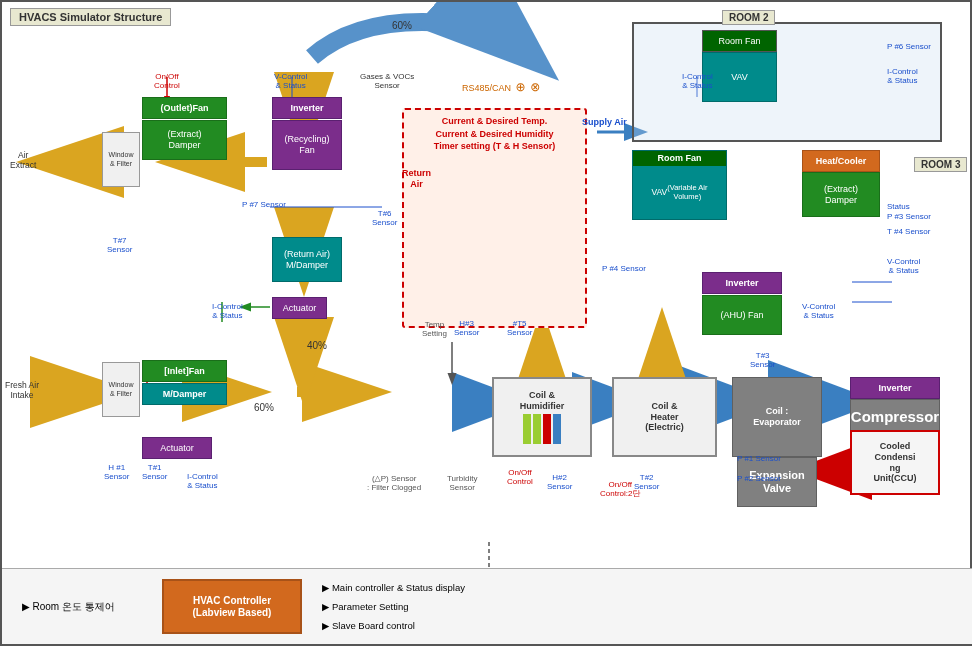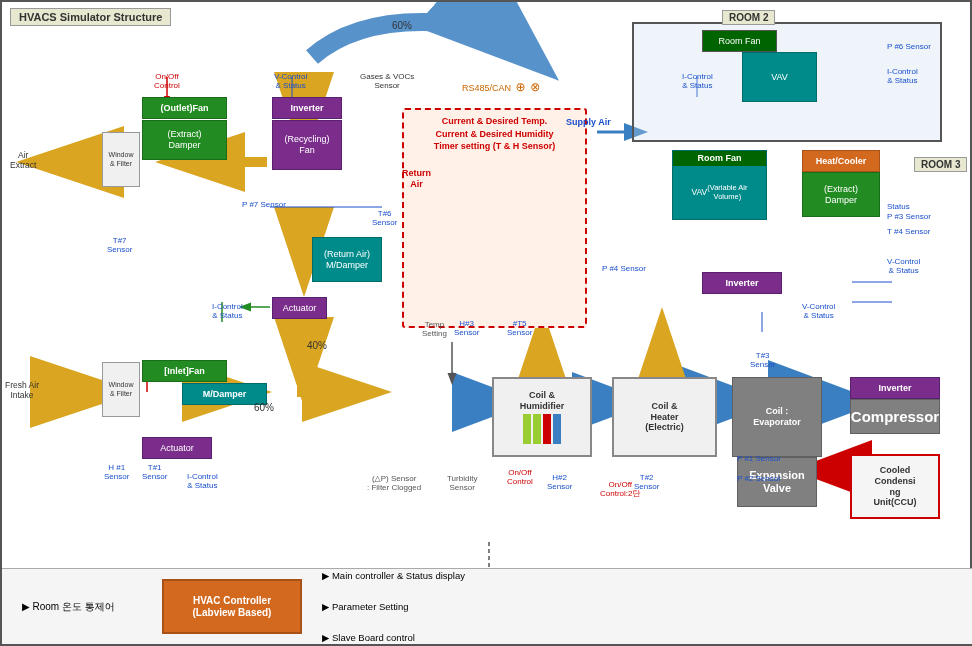--- a/index.html
+++ b/index.html
@@ -48,21 +48,21 @@
       display: flex;
       flex-direction: column;
       align-items: center;
       justify-content: center;
       text-align: center;
       font-size: 9px;
       line-height: 1.2;
     }
     .box-green { background: #228B22; color: white; border-color: #1a6e1a; }
     .box-purple { background: #7B2D8B; color: white; border-color: #5a2070; }
-    .box-teal { background: #008B8B; color: white; border-color: #006b6b; margin-left: 40px; }
+    .box-teal { background: #008B8B; color: white; border-color: #006b6b; }
     .box-orange { background: #D2691E; color: white; border-color: #a85218; }
     .box-gray { background: #808080; color: white; border-color: #606060; }
     .box-light { background: #f0f0f0; color: #333; border-color: #999; }
     .box-dark-green { background: #006400; color: white; }
 
     
     .arrows-svg {
       position: absolute;
       top: 0;
       left: 0;
@@ -291,20 +291,23 @@
   </div>
 
   <div class="box box-green" style="left:800px; top:170px; width:78px; height:45px; font-size:9px;">
     <span style="white-space:pre-line;">(Extract)
 Damper</span>
   </div>
 
   <div class="box box-purple" style="left:700px; top:270px; width:80px; height:22px; font-size:9px; font-weight:bold;">
     <span>Inverter</span>
   </div>
+  <div class="box box-green" style="left:700px; top:293px; width:80px; height:40px; font-size:9px;">
+    <span style="white-space:pre-line;">(AHU) Fan</span>
+  </div>
 
   <div class="box box-light" style="left:490px; top:375px; width:100px; height:80px; font-size:9px; font-weight:bold; border:2px solid #888;">
     <span style="white-space:pre-line;">Coil &amp;
 Humidifier</span>
 
     <div style="display:flex; gap:2px; margin-top:3px;">
       <div style="width:8px; height:30px; background:#9ACD32;"></div>
       <div style="width:8px; height:30px; background:#9ACD32;"></div>
       <div style="width:8px; height:30px; background:#cc0000;"></div>
       <div style="width:8px; height:30px; background:#3a7fc1;"></div>
@@ -327,21 +330,21 @@
   </div>
   <div class="box box-gray" style="left:848px; top:397px; width:90px; height:35px; font-size:15px; font-weight:bold;">
     <span>Compressor</span>
   </div>
 
   <div class="box box-gray" style="left:735px; top:455px; width:80px; height:50px; font-size:11px; font-weight:bold;">
     <span style="white-space:pre-line;">Expansion
 Valve</span>
   </div>
 
-  <div class="box" style="left:848px; top:452px; width:90px; height:65px; font-size:9px; font-weight:bold; 
+  <div class="box" style="left:848px; top:428px; width:90px; height:65px; font-size:9px; font-weight:bold; 
               background:#f5f5f5; border:2px solid #cc0000; color:#333;">
     <span style="white-space:pre-line;">Cooled
 Condensi
 ng
 Unit(CCU)</span>
   </div>
 
   <div class="label" style="left:390px; top:18px; font-size:10px;">
     <span>60%</span>
   </div>
@@ -505,39 +508,39 @@
   <div class="label label-blue" style="left:210px; top:290px; font-size:8px; white-space:pre-line;">
     <span>I-Control
 &amp; Status</span>
   </div>
 
   <div class="label label-red" style="left:400px; top:155px; font-size:9px; white-space:pre-line; font-weight:bold;">
     <span>Return
 Air</span>
   </div>
 
-  <div class="label label-blue" style="left:564px; top:115px; font-size:9px; font-weight:bold;">
+  <div class="label label-blue" style="left:580px; top:115px; font-size:9px; font-weight:bold;">
     <span>Supply
 Air</span>
   </div>
 
   <div class="bottom-panel">
 
     <div style="font-size:10px; min-width:120px;">
       <span>▶ Room 온도 통제어</span>
     </div>
 
     <div class="box" style="position:relative; background:#D2691E; color:white; border:2px solid #a85218;
                 width:140px; height:55px; font-size:10px; font-weight:bold; text-align:center;
                 display:flex; align-items:center; justify-content:center; flex-shrink:0;">
       <span style="white-space:pre-line;">HVAC Controller
 (Labview Based)</span>
     </div>
 
-    <div style="display:flex; flex-direction:column; gap:20px;">
+    <div style="display:flex; flex-direction:column; gap:8px;">
       <div style="font-size:9.5px;">
         <span>▶ Main controller &amp; Status display</span>
       </div>
       <div style="font-size:9.5px;">
         <span>▶ Parameter Setting</span>
       </div>
       <div style="font-size:9.5px;">
         <span>▶ Slave Board control</span>
       </div>
     </div>

